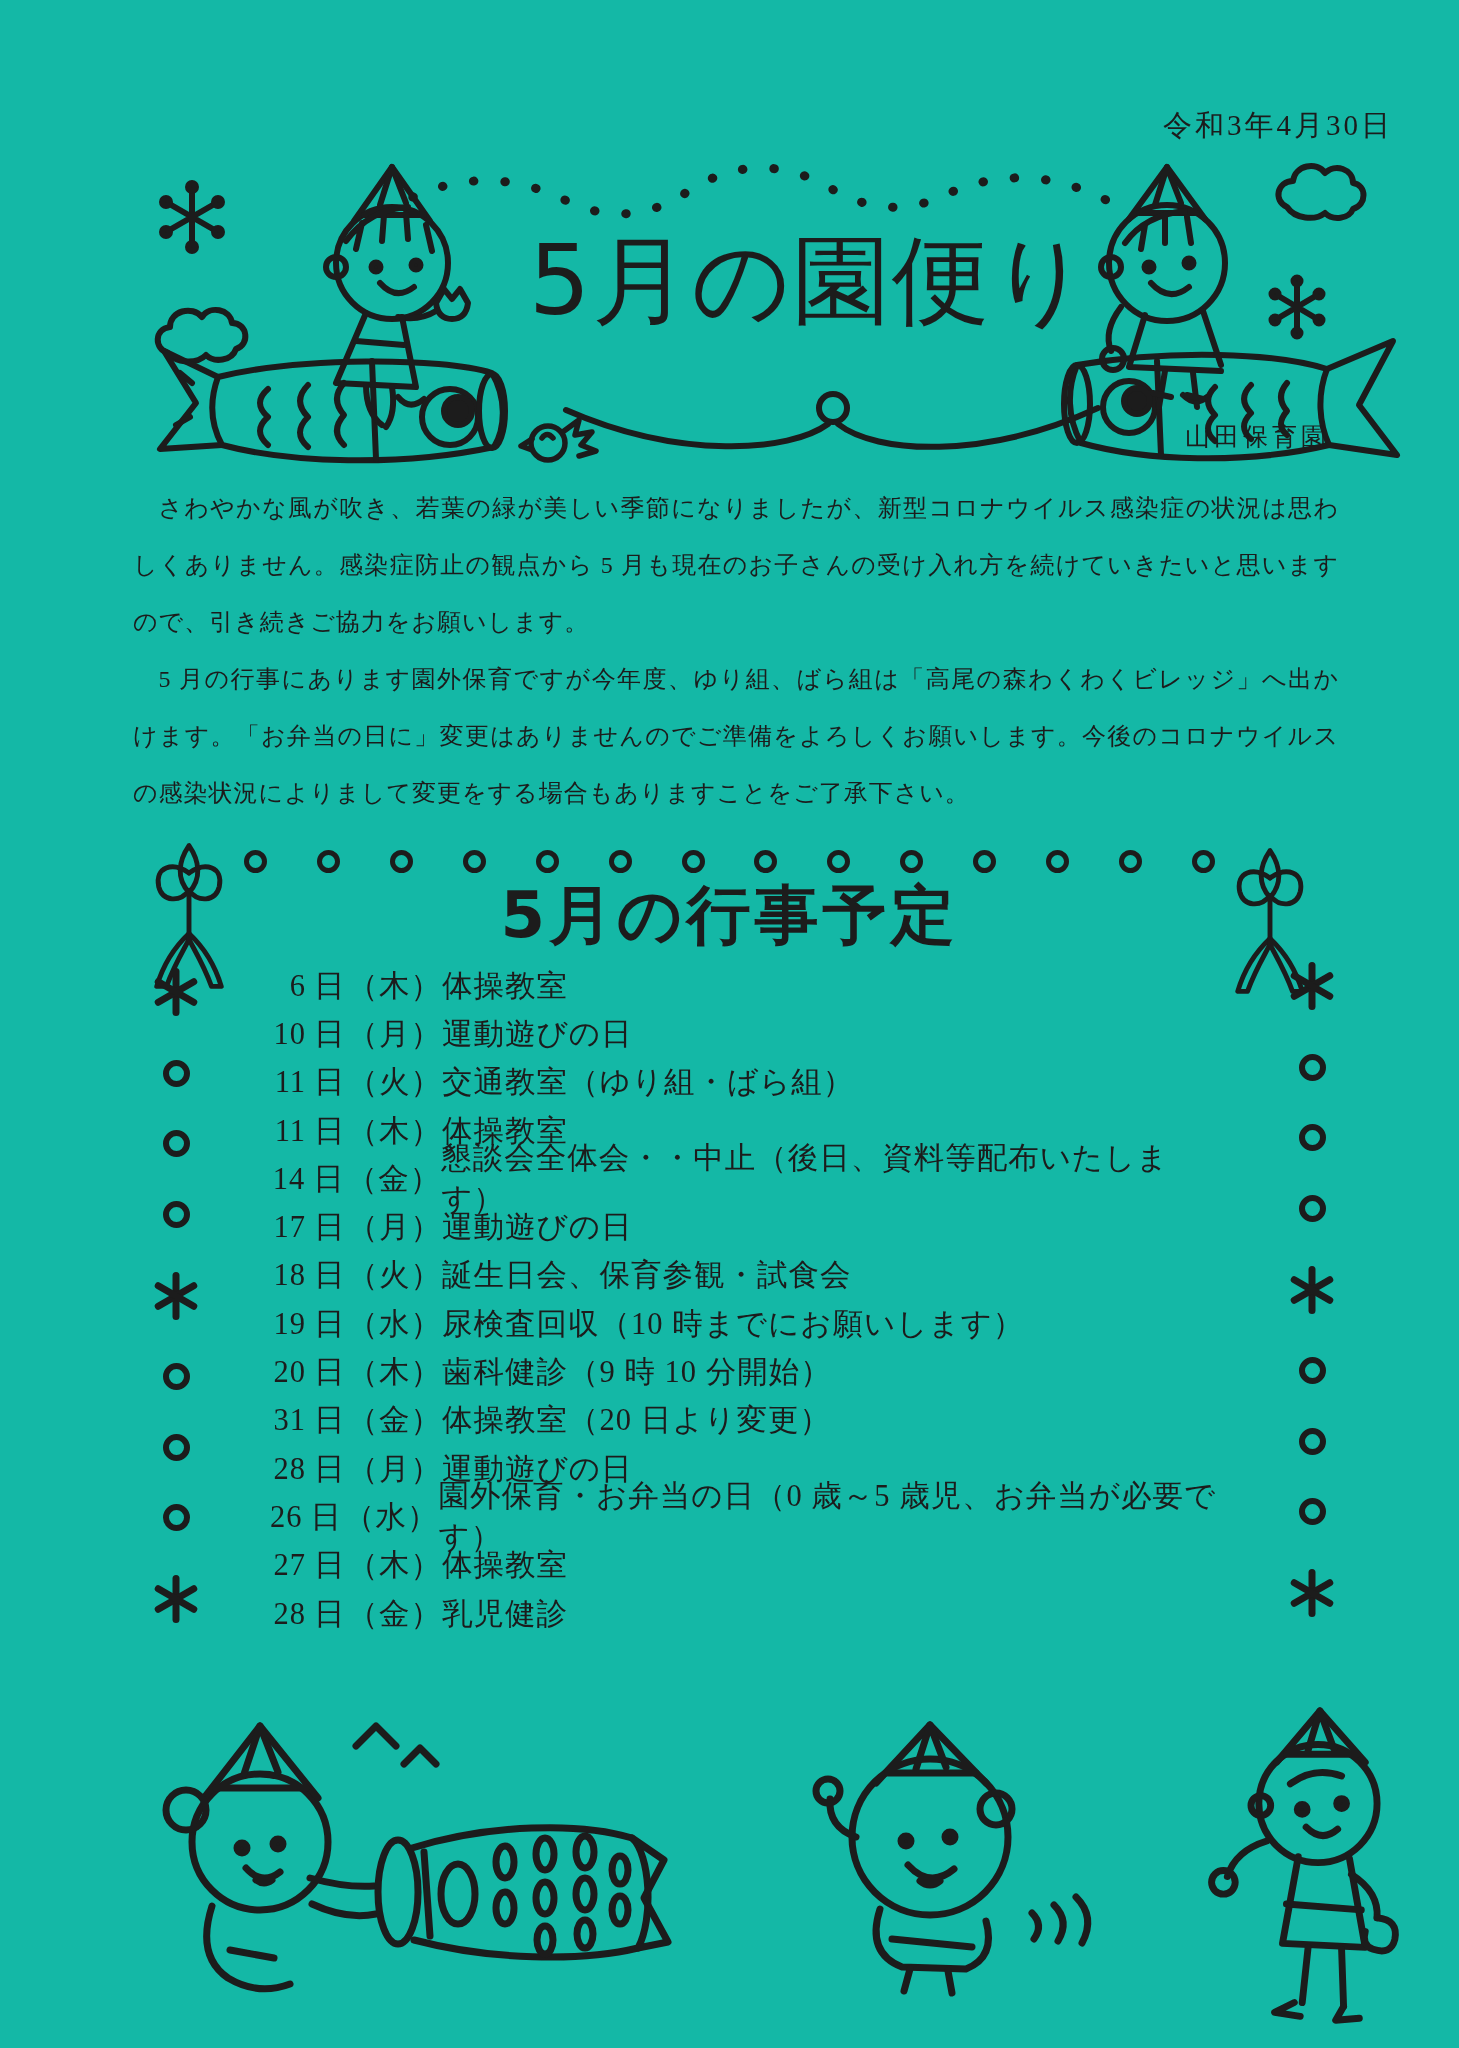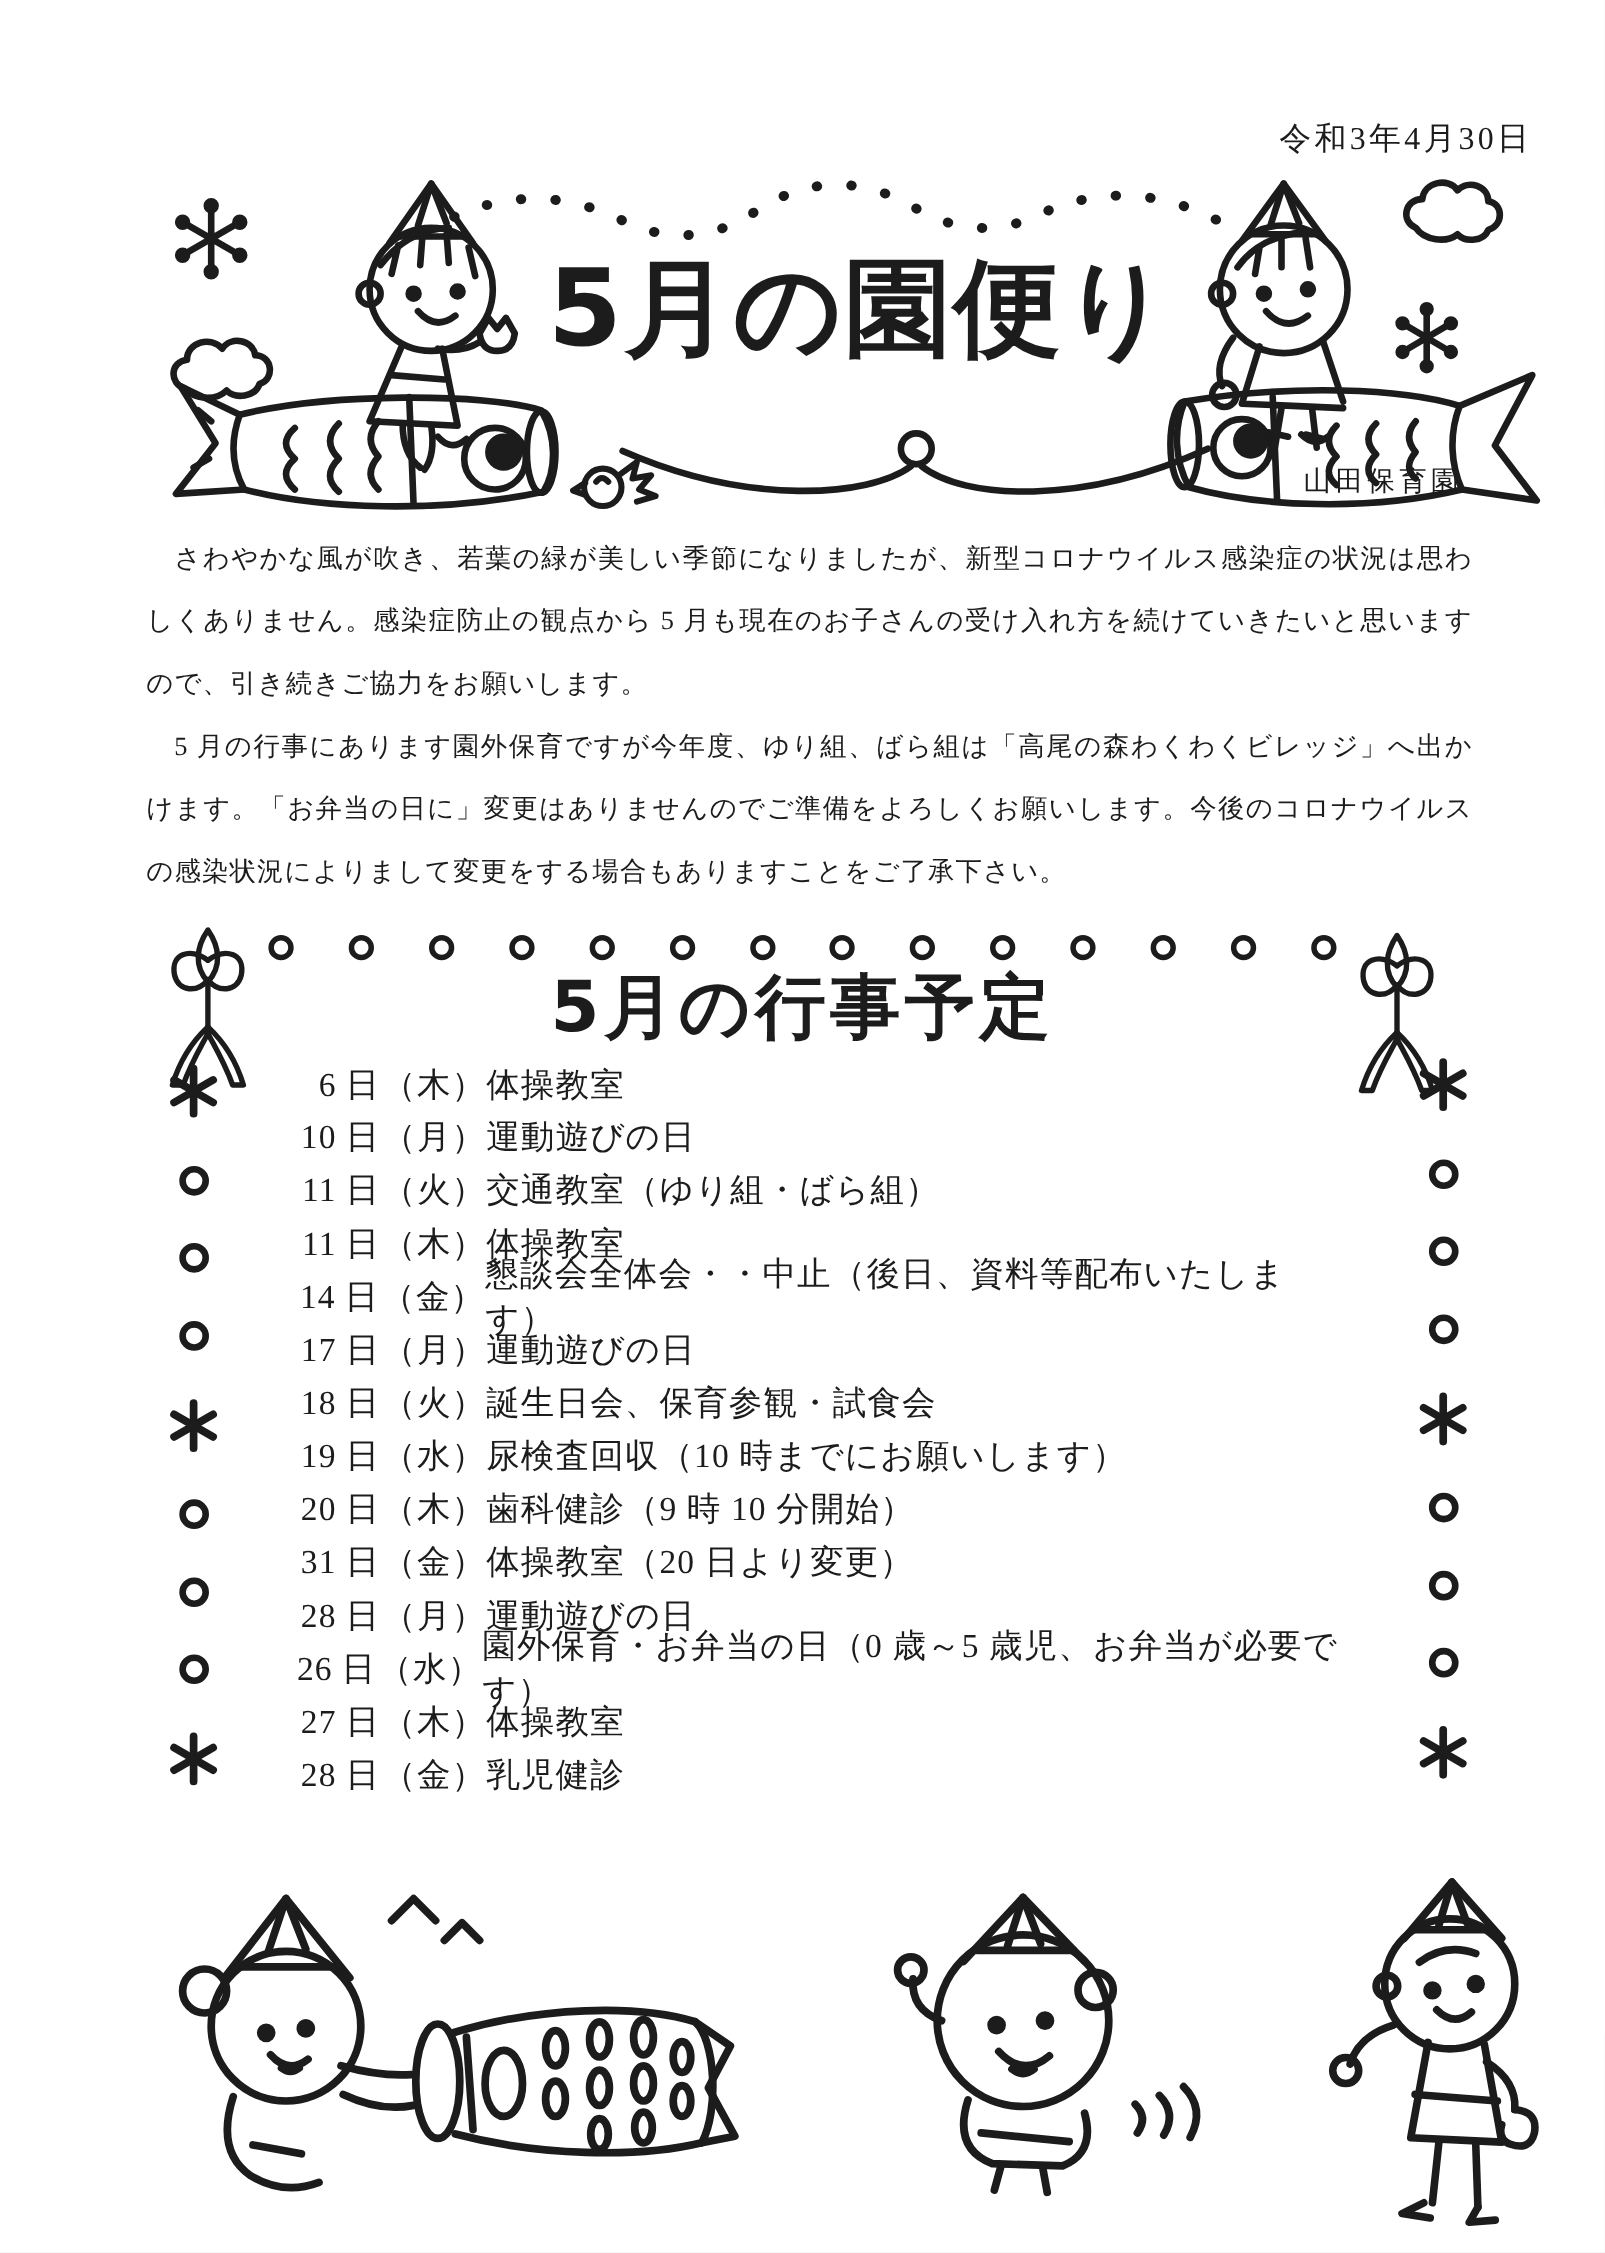--- a/index.html
+++ b/index.html
@@ -1,27 +1,27 @@
 <!DOCTYPE html>
 <html><head>
 <meta charset="utf-8">
 <style>
   html,body{margin:0;padding:0;background:#e8e8e8;}
-  .page{position:relative;width:1459px;height:2048px;background:#ffffff;overflow:hidden;
+  .page{position:relative;width:1459px;height:2048px;background:#14b8a6;overflow:hidden;
         font-family:"Liberation Serif","DejaVu Serif",serif;color:#1c1c1c;}
   svg{overflow:visible;display:block;}
 
   
   .date{position:absolute;top:106px;right:66px;font-size:29px;letter-spacing:3px;}
 
   
   .header-art{position:absolute;top:140px;left:140px;width:1300px;height:340px;}
   .art{position:absolute;}
-  .newsletter-title{position:absolute;left:358px;top:92px;width:625px;
-      font-family:"DejaVu Sans","Liberation Sans",sans-serif;font-weight:bold;
+  .newsletter-title{position:absolute;left:358px;top:92px;width:625px;text-align:center;
+      font-family:"DejaVu Sans","Liberation Sans",sans-serif;font-weight:normal;
       font-size:97px;line-height:1;letter-spacing:2px;white-space:nowrap;}
   .school{position:absolute;top:420px;left:1185px;font-size:25px;letter-spacing:4px;}
 
   
   .intro{position:absolute;top:480px;left:133px;width:1206px;font-size:24px;line-height:57px;
          text-align:justify;letter-spacing:1px;}
   .intro p{margin:0;}
 
   
   .divider{position:absolute;top:838px;left:140px;width:1179px;height:160px;}

